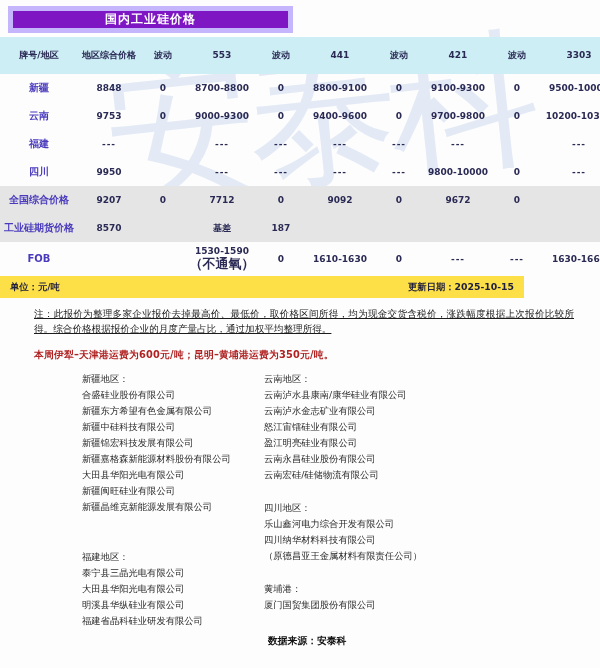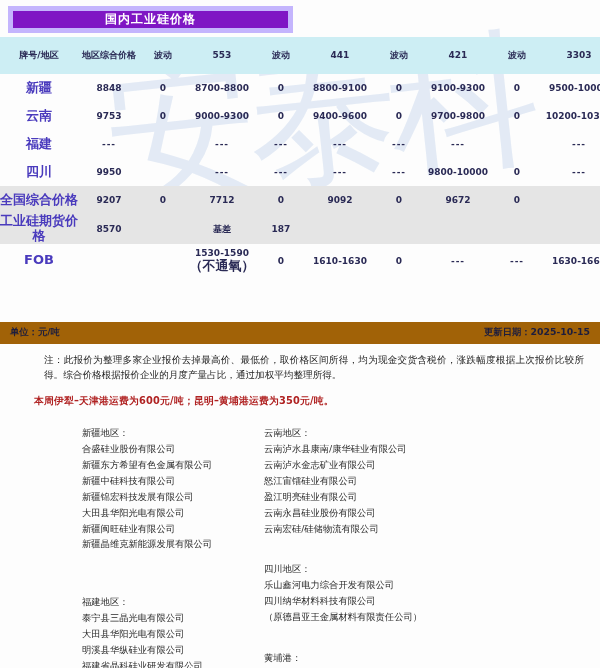--- a/index.html
+++ b/index.html
@@ -69,52 +69,52 @@
     background: #cdeef4;
     height: 37px;
     font-weight: bold;
     font-size: 9.2px;
     color: #232346;
   }
   tbody tr.data-row td { height: 28px; background: transparent; }
   tbody tr.data-row td.region {
     color: #4a3bbd;
     font-weight: bold;
-    font-size: 13px;
+    font-size: 10px;
   }
   tbody tr.alt td { background: #e5e5e5; }
   tbody tr.alt td.region { color: #4a3bbd; }
   td.num { font-weight: bold; color: #262647; }
   td.dash { color: #555; font-weight: bold; letter-spacing: 1px; }
   .basis-label { color: #2b2b8a; font-weight: bold; }
   .basis-value { color: #c9302c; font-weight: bold; }
   .fob-sub { font-size: 13px; color: #2a2a55; display: block; }
 
   
   .units-bar {
-    width: 600px; height: 22px;
-    background: #a16207;
+    width: 524px; height: 22px;
+    background: #fde047;
     display: flex;
     align-items: center;
     justify-content: space-between;
     padding: 0 10px;
     font-size: 9.3px;
     color: #1d1d3d;
     font-weight: bold;
-    margin-top: 44px;
   }
 
   
   .notes {
-    margin: 9px 0 0 44px;
+    margin: 9px 0 0 34px;
     width: 540px;
     font-size: 9.6px;
     color: #1c1c1c;
     line-height: 1.55;
     text-align: justify;
+    text-decoration: underline;
   }
   .freight {
     margin: 12px 0 0 34px;
     font-size: 9.8px;
     color: #b02222;
     font-weight: bold;
     letter-spacing: .2px;
   }
   .list-head {
     margin: 5px 0 0 48px;
@@ -127,21 +127,21 @@
   .cols {
     position: relative;
     margin-top: 9px;
     display: flex;
     width: 600px;
   }
   .col { font-size: 9.3px; color: #2a2a2a; line-height: 1.72; }
   .col-left { width: 260px; padding-left: 82px; }
   .col-right { width: 340px; padding-left: 4px; }
   .grp-title { font-weight: normal; }
-  .grp { margin-bottom: 0; margin-top: 8px; }
+  .grp { margin-bottom: 0; }
   .spacer { height: 17px; }
   .source {
     margin-top: 20px;
     padding-left: 4px;
     font-size: 9.8px;
     font-weight: bold;
     color: #111;
   }
 </style>
 </head>
@@ -301,20 +301,21 @@
 
     <div class="cols">
 
       <div class="col col-left">
         <div class="grp">
           <div class="grp-title">新疆地区：</div>
           <div>合盛硅业股份有限公司</div>
           <div>新疆东方希望有色金属有限公司</div>
           <div>新疆中硅科技有限公司</div>
           <div>新疆锦宏科技发展有限公司</div>
+          <div>新疆嘉格森新能源材料股份有限公司</div>
           <div>大田县华阳光电有限公司</div>
           <div>新疆闽旺硅业有限公司</div>
           <div>新疆晶维克新能源发展有限公司</div>
         </div>
         <div class="spacer" style="height:34px"></div>
         <div class="grp">
           <div class="grp-title">福建地区：</div>
           <div>泰宁县三晶光电有限公司</div>
           <div>大田县华阳光电有限公司</div>
           <div>明溪县华纵硅业有限公司</div>

